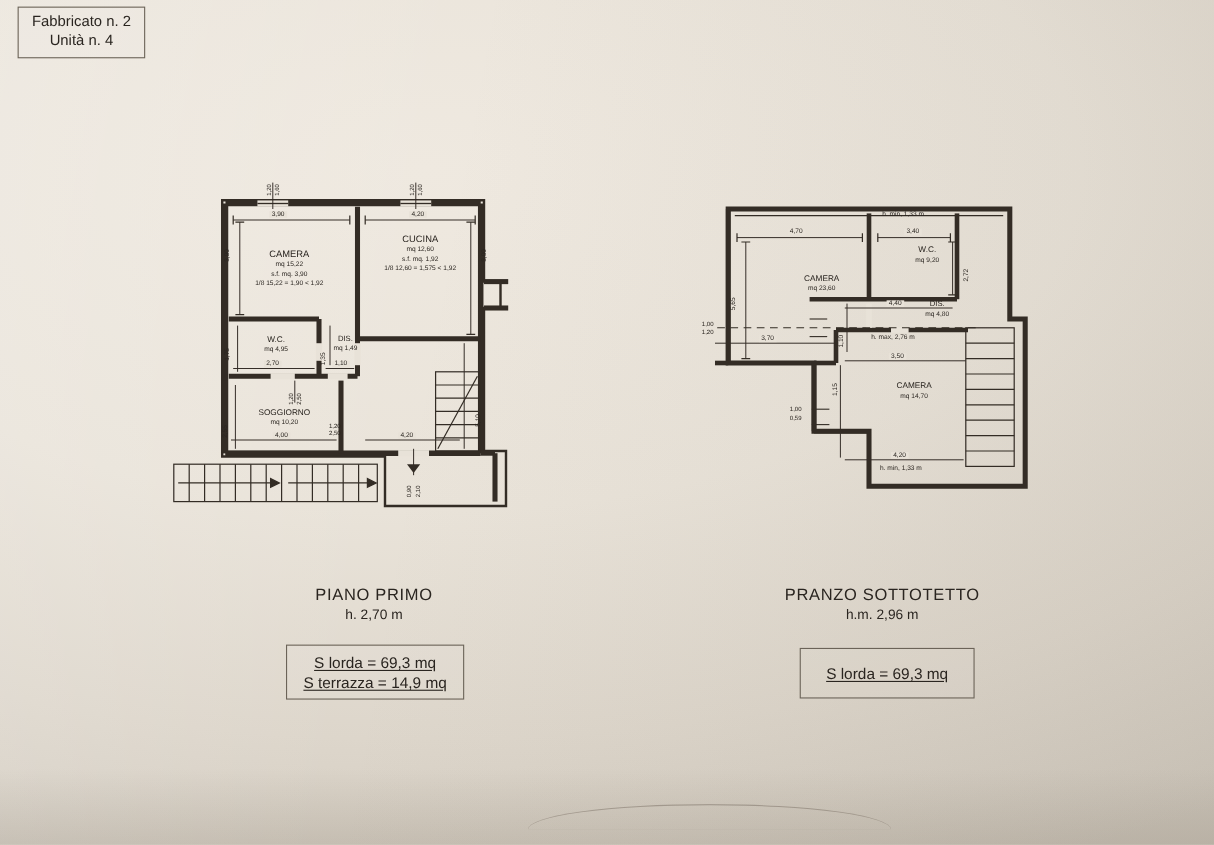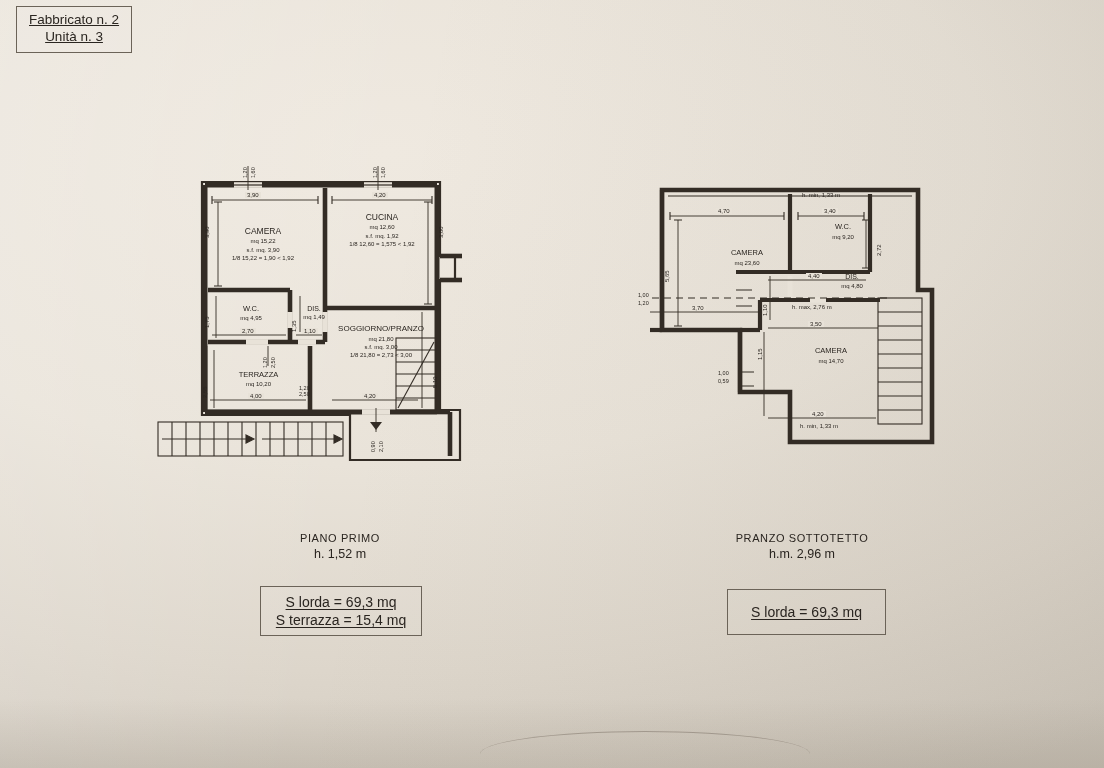--- a/index.html
+++ b/index.html
@@ -37,29 +37,29 @@
   
   #titlebox{
     position:absolute;left:16px;top:6px;
     border:1px solid #6b6358;
     padding:5px 12px 6px 12px;
     text-align:center;
     line-height:1.25;
     font-size:13.5px;
     background:rgba(255,255,255,.04);
   }
-  #titlebox div{white-space:nowrap;text-decoration:underline;}
+  #titlebox div{white-space:nowrap;}
 
   
   .plan{position:absolute;}
   svg{display:block;overflow:visible;}
 
   
   .caption{position:absolute;text-align:center;width:260px;}
-  .caption .t1{font-size:11px;letter-spacing:.6px;}
+  .caption .t1{font-size:15px;letter-spacing:.6px;}
   .caption .t2{font-size:12.5px;margin-top:3px;}
 
   .areabox{
     position:absolute;
     border:1px solid #6b6358;
     text-align:center;
     background:rgba(255,255,255,.05);
     display:flex;flex-direction:column;justify-content:center;align-items:center;
   }
   .areabox .ln{font-size:14px;padding:1px 0;}
@@ -67,21 +67,21 @@
 </style>
 </head>
 <body>
 
 <div id="paper"></div>
 <div class="shadowband"></div>
 <div class="edgecurve"></div>
 
 <div id="titlebox">
   <div>Fabbricato n. 2</div>
-  <div>Unità n. 3</div>
+  <div>Unità n. 4</div>
 </div>
 
 <div class="plan" id="plan-left" style="left:150px;top:160px;">
 <svg width="330" height="320" viewBox="0 0 330 320">
   <g fill="none" stroke="#332c25" stroke-width="2.2" stroke-linecap="square">
 
     <path d="M55 22 L290 22 L290 96 L305 96 L305 120 L290 120 L290 250
              L310 250 L310 300 L200 300 L200 255 L52 255 L52 22 Z"></path>
   </g>
   <g fill="none" stroke="#332c25" stroke-width="5" stroke-linejoin="miter">
@@ -205,39 +205,33 @@
     <div style="font-size:6px;">1/8 15,22 = 1,90 &lt; 1,92</div>
   </div>
 
   <div style="position:absolute;left:162px;top:52px;width:140px;text-align:center;line-height:1.35;">
     <div style="font-size:8.5px;text-align:center;">CUCINA</div>
     <div style="font-size:6px;">mq 12,60</div>
     <div style="font-size:6px;">s.f. mq. 1,92</div>
     <div style="font-size:6px;">1/8 12,60 = 1,575 &lt; 1,92</div>
   </div>
 
-  <div style="position:absolute;left:166px;top:164px;width:130px;text-align:center;line-height:1.35;">
-    <div style="font-size:8px;">SOGGIORNO/PRANZO</div>
-    <div style="font-size:6px;">mq 21,80</div>
-    <div style="font-size:6px;">s.f. mq. 3,00</div>
-    <div style="font-size:6px;">1/8 21,80 = 2,73 &lt; 3,00</div>
-  </div>
 
   <div style="position:absolute;left:72px;top:144px;width:58px;text-align:center;line-height:1.35;">
     <div style="font-size:7.5px;">W.C.</div>
     <div style="font-size:6px;">mq 4,95</div>
   </div>
 
   <div style="position:absolute;left:140px;top:144px;width:48px;text-align:center;line-height:1.35;">
     <div style="font-size:7px;">DIS.</div>
     <div style="font-size:6px;">mq 1,49</div>
   </div>
 
   <div style="position:absolute;left:56px;top:210px;width:105px;text-align:center;line-height:1.35;">
-    <div style="font-size:7.5px;">TERRAZZA</div>
+    <div style="font-size:7.5px;">SOGGIORNO</div>
     <div style="font-size:6px;">mq 10,20</div>
   </div>
 
   <div style="position:absolute;left:95px;top:32px;font-size:6px;background:#e8e2d8;padding:0 2px;">3,90</div>
   <div style="position:absolute;left:222px;top:32px;font-size:6px;background:#e8e2d8;padding:0 2px;">4,20</div>
   <div style="position:absolute;left:90px;top:168px;font-size:6px;background:#e8e2d8;padding:0 2px;">2,70</div>
   <div style="position:absolute;left:152px;top:168px;font-size:6px;background:#e8e2d8;padding:0 2px;">1,10</div>
   <div style="position:absolute;left:98px;top:233px;font-size:6px;background:#e8e2d8;padding:0 2px;">4,00</div>
   <div style="position:absolute;left:212px;top:233px;font-size:6px;background:#e8e2d8;padding:0 2px;">4,20</div>
 
@@ -374,28 +368,28 @@
   <div style="position:absolute;left:117px;top:180px;font-size:6px;transform:rotate(-90deg);transform-origin:left top;">1,15</div>
 
   <div style="position:absolute;left:-2px;top:112px;font-size:5.5px;">1,00</div>
   <div style="position:absolute;left:-2px;top:120px;font-size:5.5px;">1,20</div>
   <div style="position:absolute;left:78px;top:190px;font-size:5.5px;">1,00</div>
   <div style="position:absolute;left:78px;top:198px;font-size:5.5px;">0,59</div>
 </div>
 
 <div class="caption" style="left:210px;top:532px;">
   <div class="t1">PIANO PRIMO</div>
-  <div class="t2">h. 1,52 m</div>
+  <div class="t2">h. 2,70 m</div>
 </div>
 
 <div class="caption" style="left:672px;top:532px;">
   <div class="t1">PRANZO SOTTOTETTO</div>
   <div class="t2">h.m. 2,96 m</div>
 </div>
 
 <div class="areabox" style="left:260px;top:586px;width:160px;height:48px;">
   <div class="ln ul">S lorda = 69,3 mq</div>
-  <div class="ln ul">S terrazza = 15,4 mq</div>
+  <div class="ln ul">S terrazza = 14,9 mq</div>
 </div>
 
 <div class="areabox" style="left:727px;top:589px;width:157px;height:44px;">
   <div class="ln ul">S lorda = 69,3 mq</div>
 </div>
 
 </body></html>

